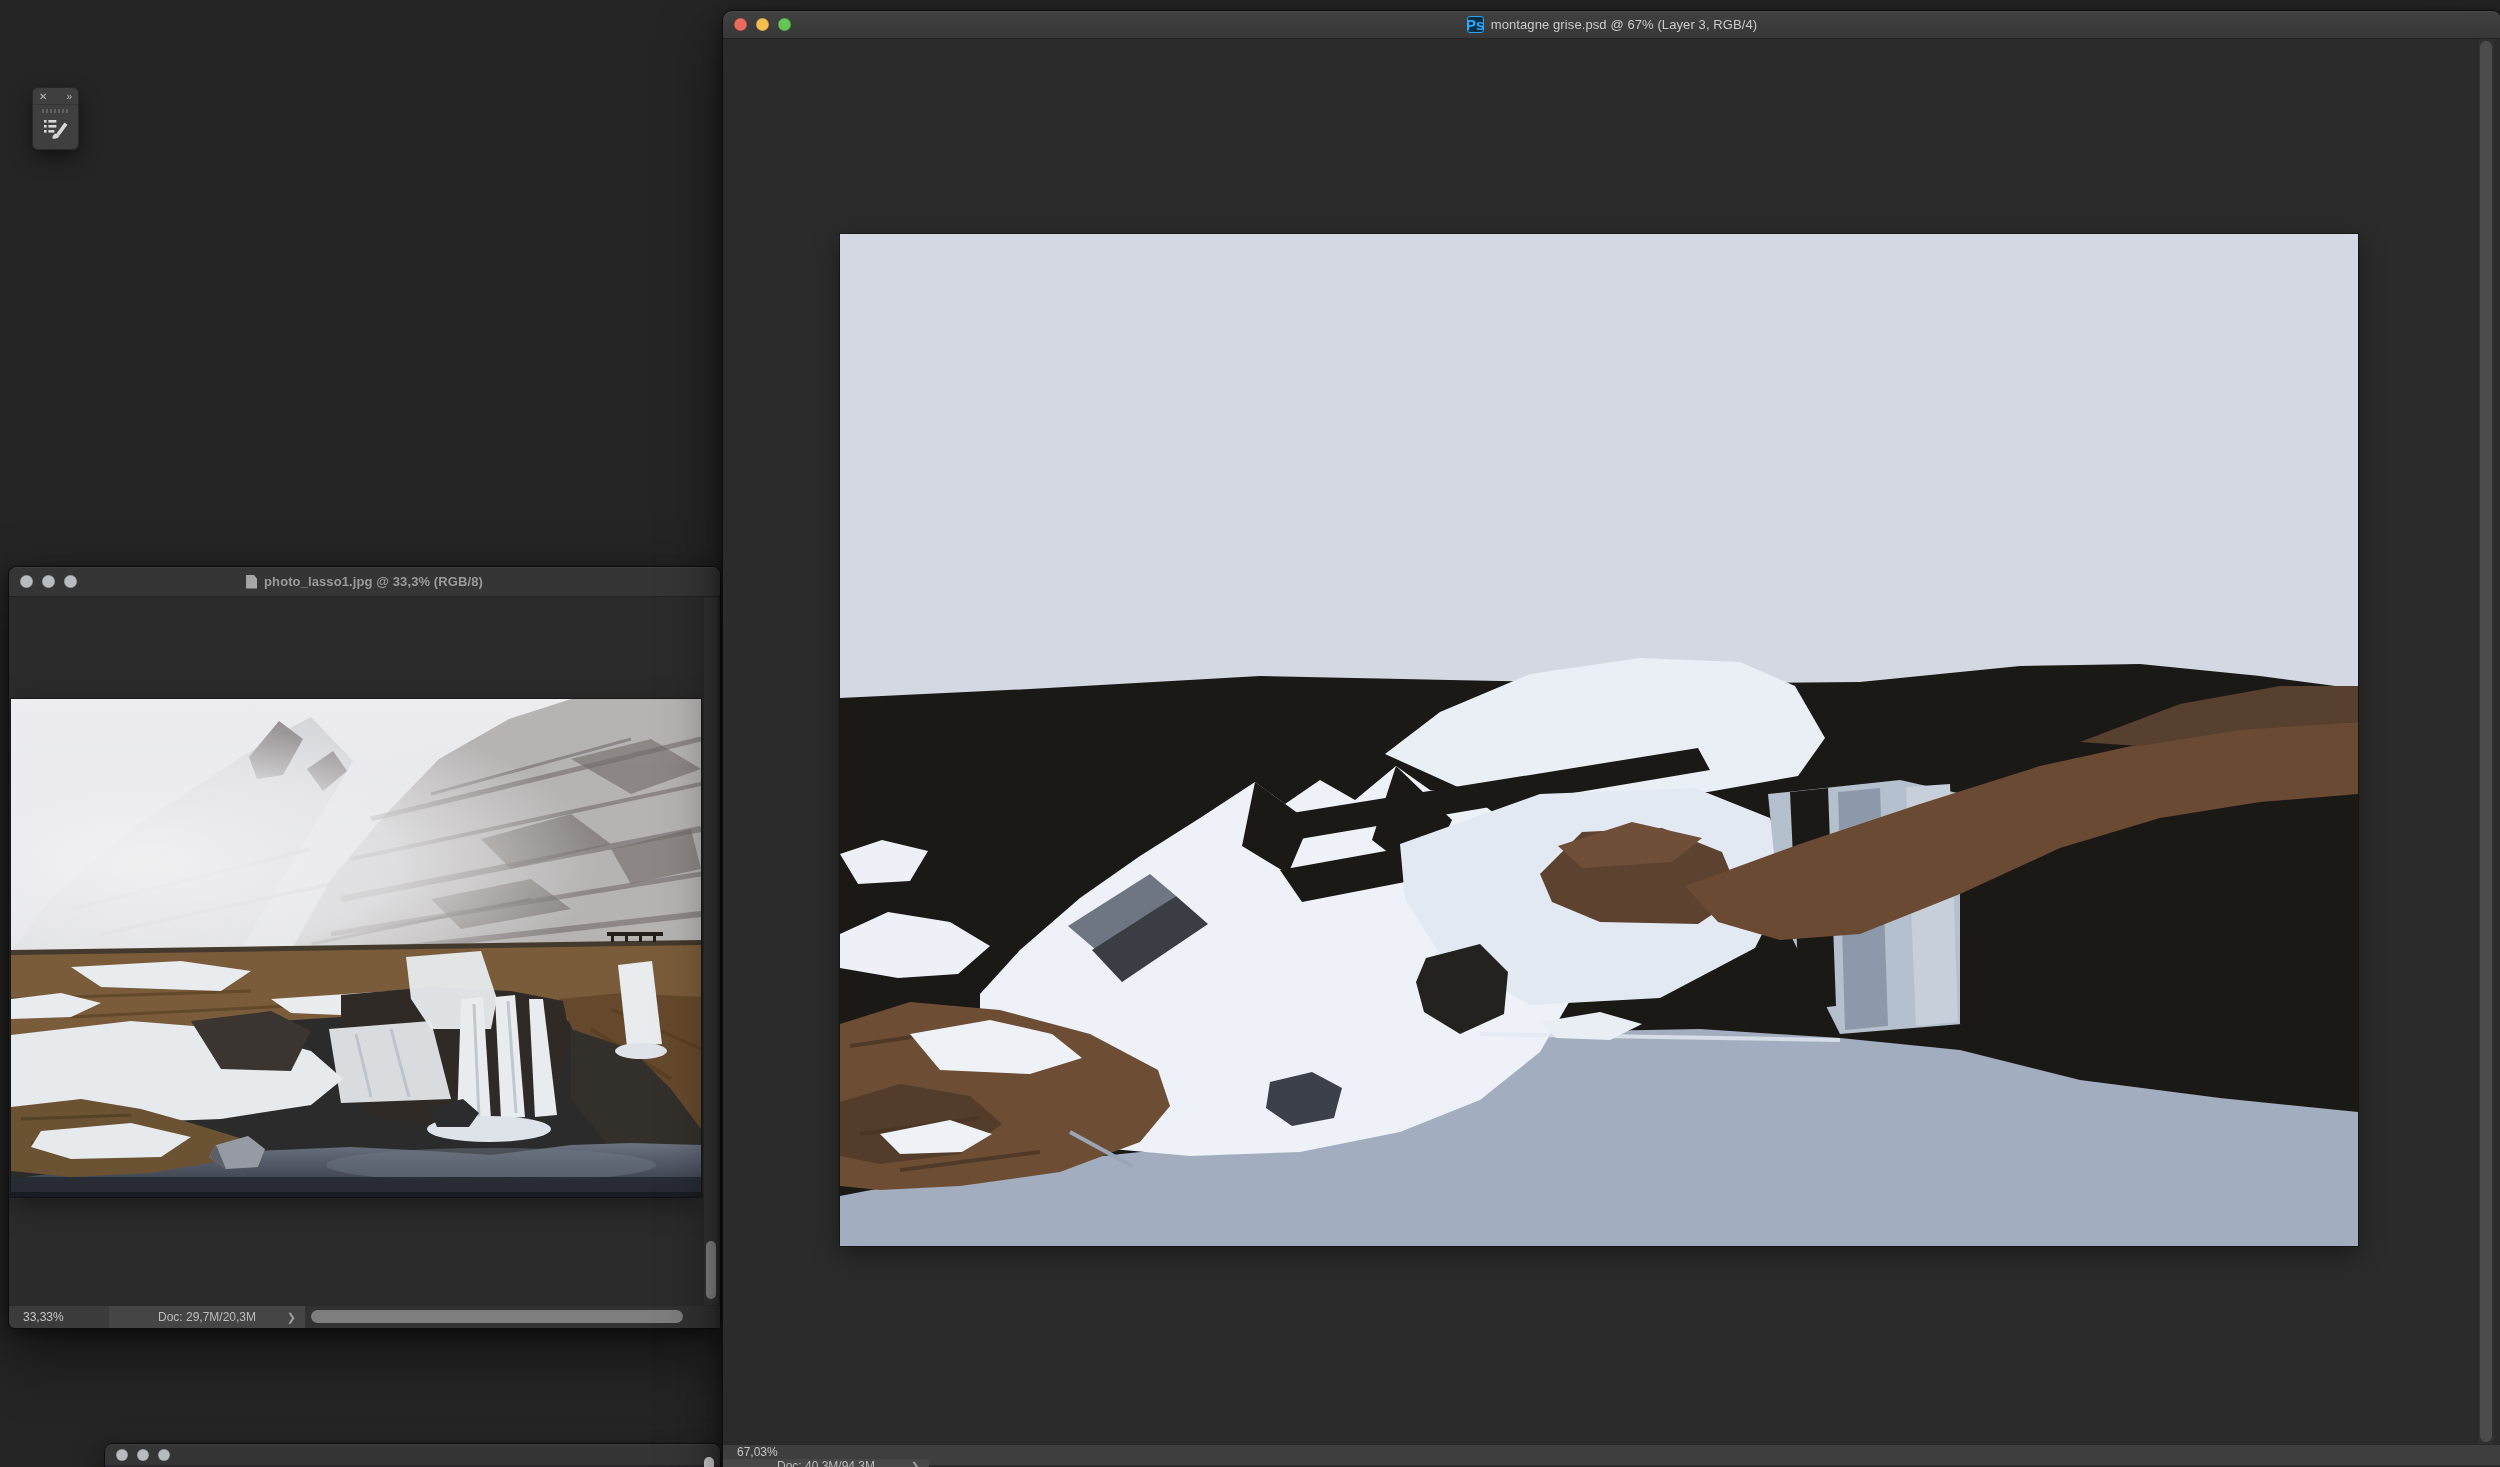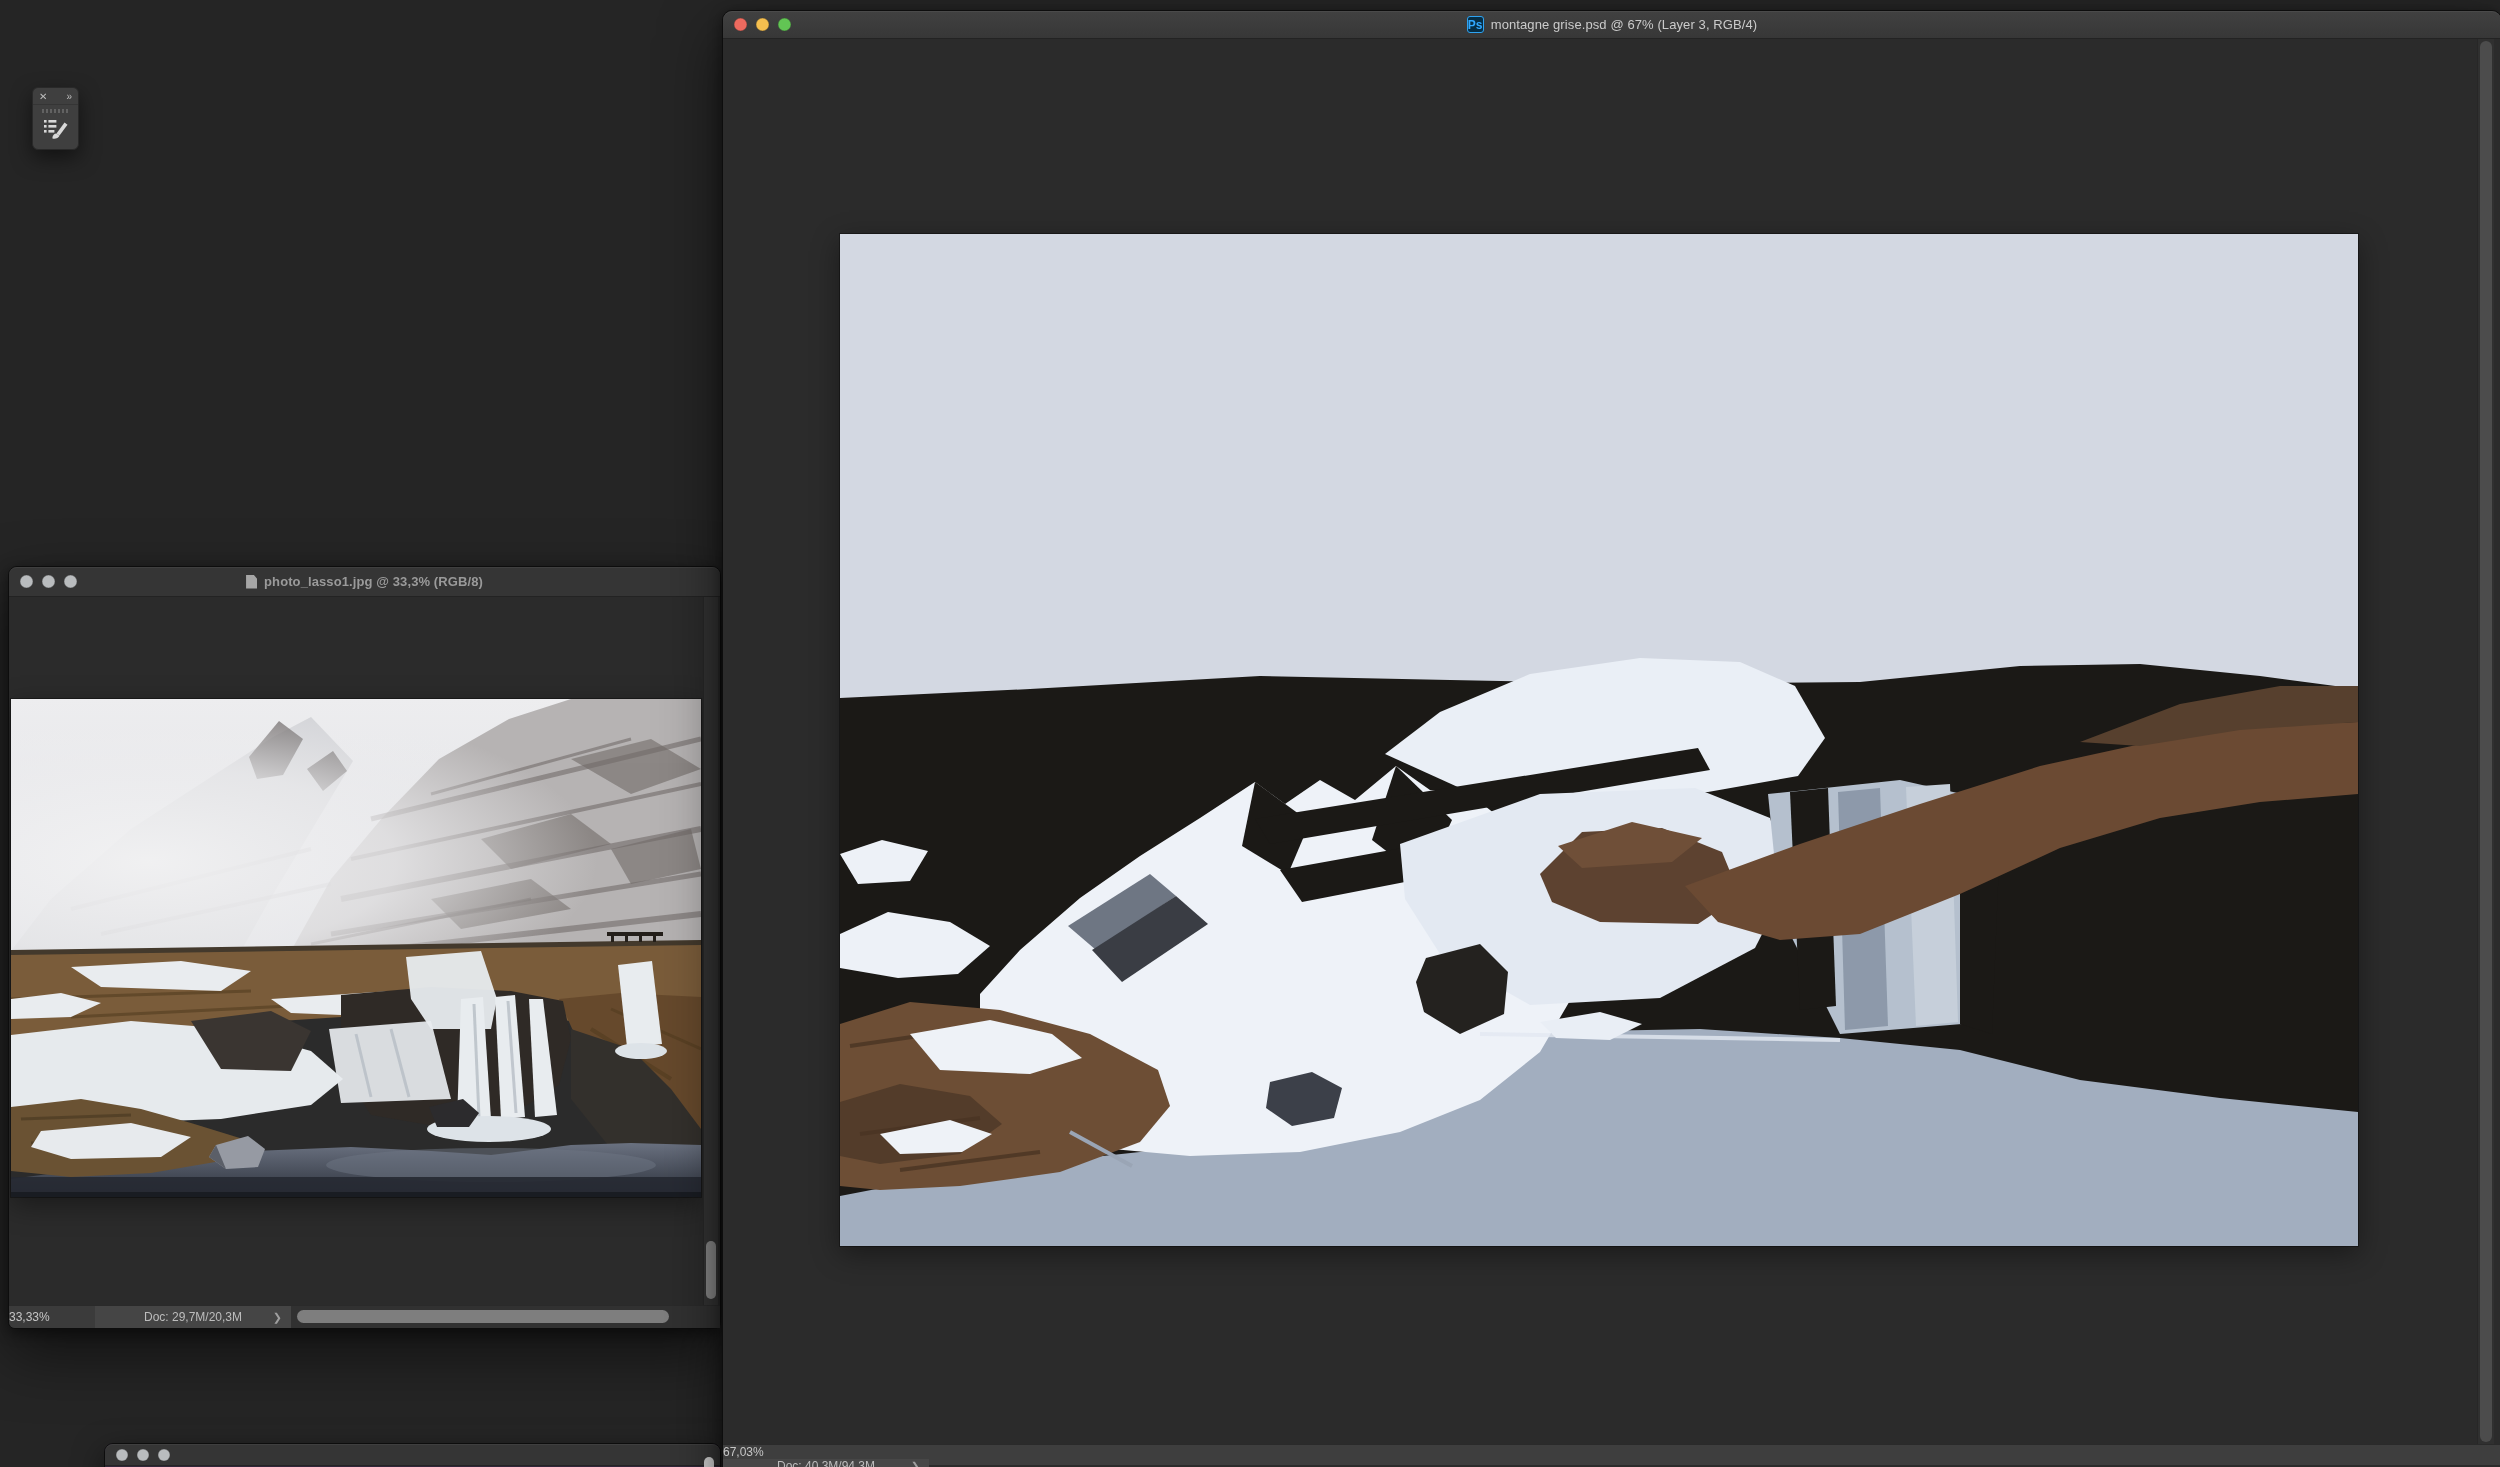--- a/index.html
+++ b/index.html
@@ -11,24 +11,24 @@
             box-shadow:inset 0 1px 0 rgba(255,255,255,.05);border-bottom:1px solid #232323;}
   .tb-active{background:linear-gradient(#414141,#373737);}
   .tb-inactive{background:#353535;}
   .lights{position:absolute;left:11px;top:0;bottom:0;display:flex;align-items:center;gap:9px;}
   .dot{width:13px;height:13px;border-radius:50%;box-shadow:inset 0 0 0 .5px rgba(0,0,0,.28);}
   .title{display:flex;align-items:center;gap:7px;font-size:13px;letter-spacing:.1px;white-space:nowrap;}
   .title-active{color:#cbcbcb;}
   .title-inactive{color:#9a9a9a;}
   .doc-page{width:11px;height:14px;background:#a6a6a6;clip-path:polygon(0 0,68% 0,100% 30%,100% 100%,0 100%);}
   .ps-badge{width:15px;height:15px;border-radius:3px;background:#062e45;border:1px solid #2ea3f2;
-            color:#31a8ff;font-size:12px;font-weight:bold;display:flex;align-items:center;justify-content:center;}
+            color:#31a8ff;font-size:15px;font-weight:bold;display:flex;align-items:center;justify-content:center;}
   .statusbar{position:absolute;left:0;right:0;display:flex;align-items:stretch;background:#3b3b3b;
              border-top:1px solid #2a2a2a;font-size:12px;color:#bdbdbd;}
-  .zoom-field{display:flex;align-items:center;color:#c6c6c6;}
+  .zoom-field{display:flex;align-items:center;padding-left:14px;color:#c6c6c6;}
   .doc-box{position:relative;display:flex;align-items:center;justify-content:center;background:#454545;}
   .doc-chevron{position:absolute;right:9px;color:#9f9f9f;font-size:11px;}
   .hscroll{flex:1;position:relative;background:#313131;}
   .hscroll .thumb{position:absolute;top:4px;height:13px;border-radius:7px;background:#7e7e7e;}
   .vscroll{position:absolute;background:#333333;border-left:1px solid #272727;}
   .vscroll .vthumb{position:absolute;left:2px;right:2px;border-radius:6px;background:#858585;}
   .canvas-area{position:absolute;overflow:hidden;background:#2b2b2b;}
   .art-frame{position:absolute;box-shadow:0 0 0 1px rgba(0,0,0,.35),0 8px 26px rgba(0,0,0,.4);}
   svg{display:block;}
   

